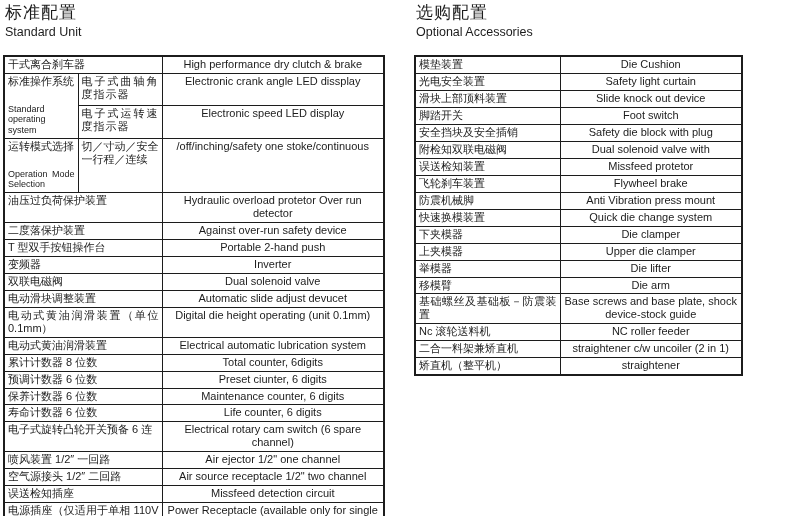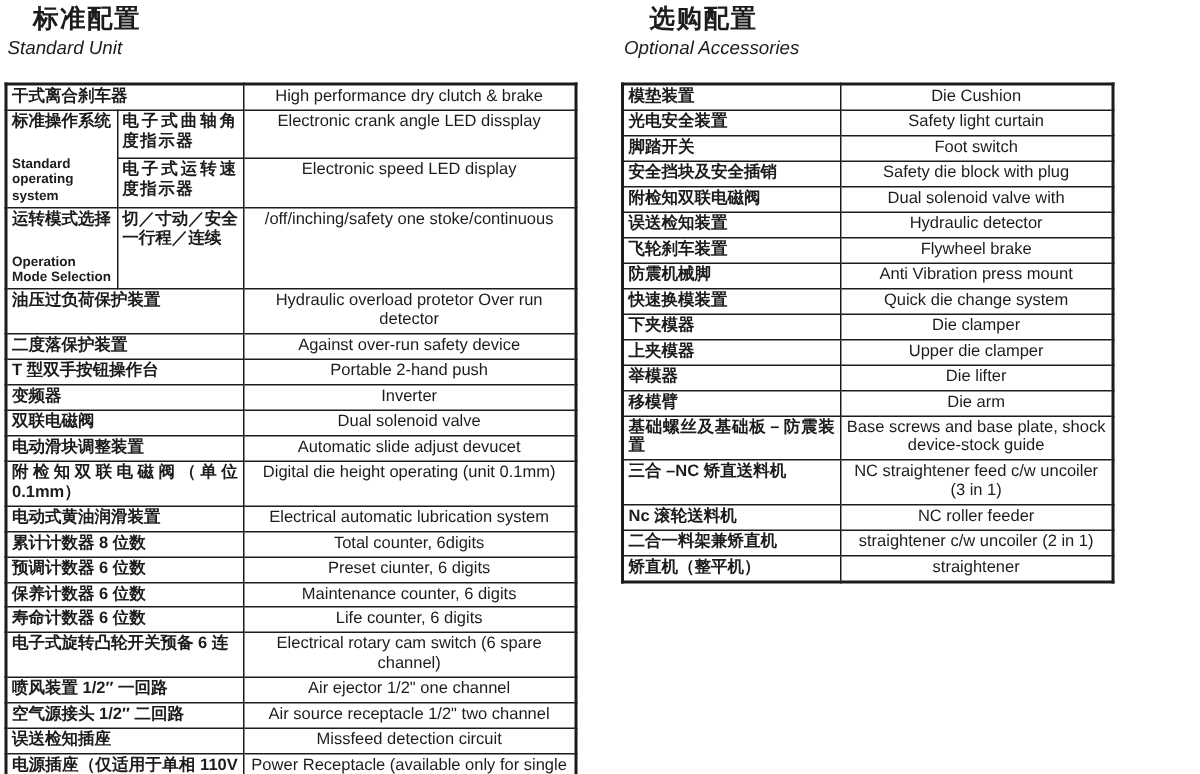--- a/index.html
+++ b/index.html
@@ -7,38 +7,38 @@
   body {
     width: 800px; height: 516px;
     font-family: "Liberation Sans", "DejaVu Sans", sans-serif;
     color: #1c1c1c;
     position: relative;
     overflow: hidden;
   }
   .section { position: absolute; top: 3px; }
   .section.left  { left: 3px;   width: 382px; }
   .section.right { left: 414px; width: 329px; }
-  .title-cn { font-size: 17px; font-weight: bold; line-height: 1.15; letter-spacing: 1px; margin-left: 19px; }
-  .title-en { font-size: 12.5px; line-height: 1.15; margin: 2px 0 16px 2px; font-style: italic; }
+  .title-cn { font-size: 17px; font-weight: normal; line-height: 1.15; letter-spacing: 1px; margin-left: 2px; }
+  .title-en { font-size: 12.5px; line-height: 1.15; margin: 2px 0 16px 2px; }
   table {
     border-collapse: collapse;
     width: 100%;
     margin-top: 7px;
     border: 2px solid #1c1c1c;
     table-layout: fixed;
   }
   td {
     border: 1px solid #1c1c1c;
     font-size: 11px;
     line-height: 1.18;
     padding: 1px 3px 2px 3px;
     vertical-align: top;
     overflow: hidden;
   }
-  td.cn { text-align: justify; font-weight: bold; }
+  td.cn { text-align: justify; }
   td.en { text-align: center; }
   .preline { white-space: pre-line; }
   .ls { letter-spacing: 1px; }
   .en-part { display: block; font-size: 9px; letter-spacing: 0; margin-top: 16px; }
   .cn-part { display: block; }
 </style>
 </head>
 <body>
 
 <div class="section left">
@@ -101,21 +101,21 @@
     <td class="cn" colspan="2">双联电磁阀</td>
     <td class="en">Dual solenoid valve</td>
   </tr>
 
   <tr>
     <td class="cn" colspan="2">电动滑块调整装置</td>
     <td class="en">Automatic slide adjust devucet</td>
   </tr>
 
   <tr>
-    <td class="cn" colspan="2">附检知双联电磁阀（单位 0.1mm）</td>
+    <td class="cn" colspan="2">电动式黄油润滑装置（单位 0.1mm）</td>
     <td class="en">Digital die height  operating  (unit 0.1mm)</td>
   </tr>
 
   <tr>
     <td class="cn" colspan="2">电动式黄油润滑装置</td>
     <td class="en">Electrical automatic lubrication system</td>
   </tr>
 
   <tr>
     <td class="cn" colspan="2">累计计数器 8 位数</td>
@@ -182,39 +182,43 @@
   <tr>
     <td class="cn">模垫装置</td>
     <td class="en">Die Cushion</td>
   </tr>
 
   <tr>
     <td class="cn">光电安全装置</td>
     <td class="en">Safety light curtain</td>
   </tr>
 
+  <tr>
+    <td class="cn">滑块上部顶料装置</td>
+    <td class="en">Slide knock out device</td>
+  </tr>
 
   <tr>
     <td class="cn">脚踏开关</td>
     <td class="en">Foot switch</td>
   </tr>
 
   <tr>
     <td class="cn">安全挡块及安全插销</td>
     <td class="en">Safety die block with plug</td>
   </tr>
 
   <tr>
     <td class="cn">附检知双联电磁阀</td>
     <td class="en">Dual solenoid valve with</td>
   </tr>
 
   <tr>
     <td class="cn">误送检知装置</td>
-    <td class="en">Hydraulic detector</td>
+    <td class="en">Missfeed protetor</td>
   </tr>
 
   <tr>
     <td class="cn">飞轮刹车装置</td>
     <td class="en">Flywheel brake</td>
   </tr>
 
   <tr>
     <td class="cn">防震机械脚</td>
     <td class="en">Anti Vibration press mount</td>
@@ -244,24 +248,20 @@
     <td class="cn">移模臂</td>
     <td class="en">Die arm</td>
   </tr>
 
   <tr>
     <td class="cn">基础螺丝及基础板－防震装置</td>
     <td class="en">Base screws and base plate, shock device-stock guide</td>
   </tr>
 
 
-  <tr>
-    <td class="cn">三合 –NC 矫直送料机</td>
-    <td class="en">NC straightener feed c/w uncoiler (3 in 1)</td>
-  </tr>
 
   <tr>
     <td class="cn">Nc 滚轮送料机</td>
     <td class="en">NC roller feeder</td>
   </tr>
 
   <tr>
     <td class="cn">二合一料架兼矫直机</td>
     <td class="en">straightener c/w uncoiler (2 in 1)</td>
   </tr>

